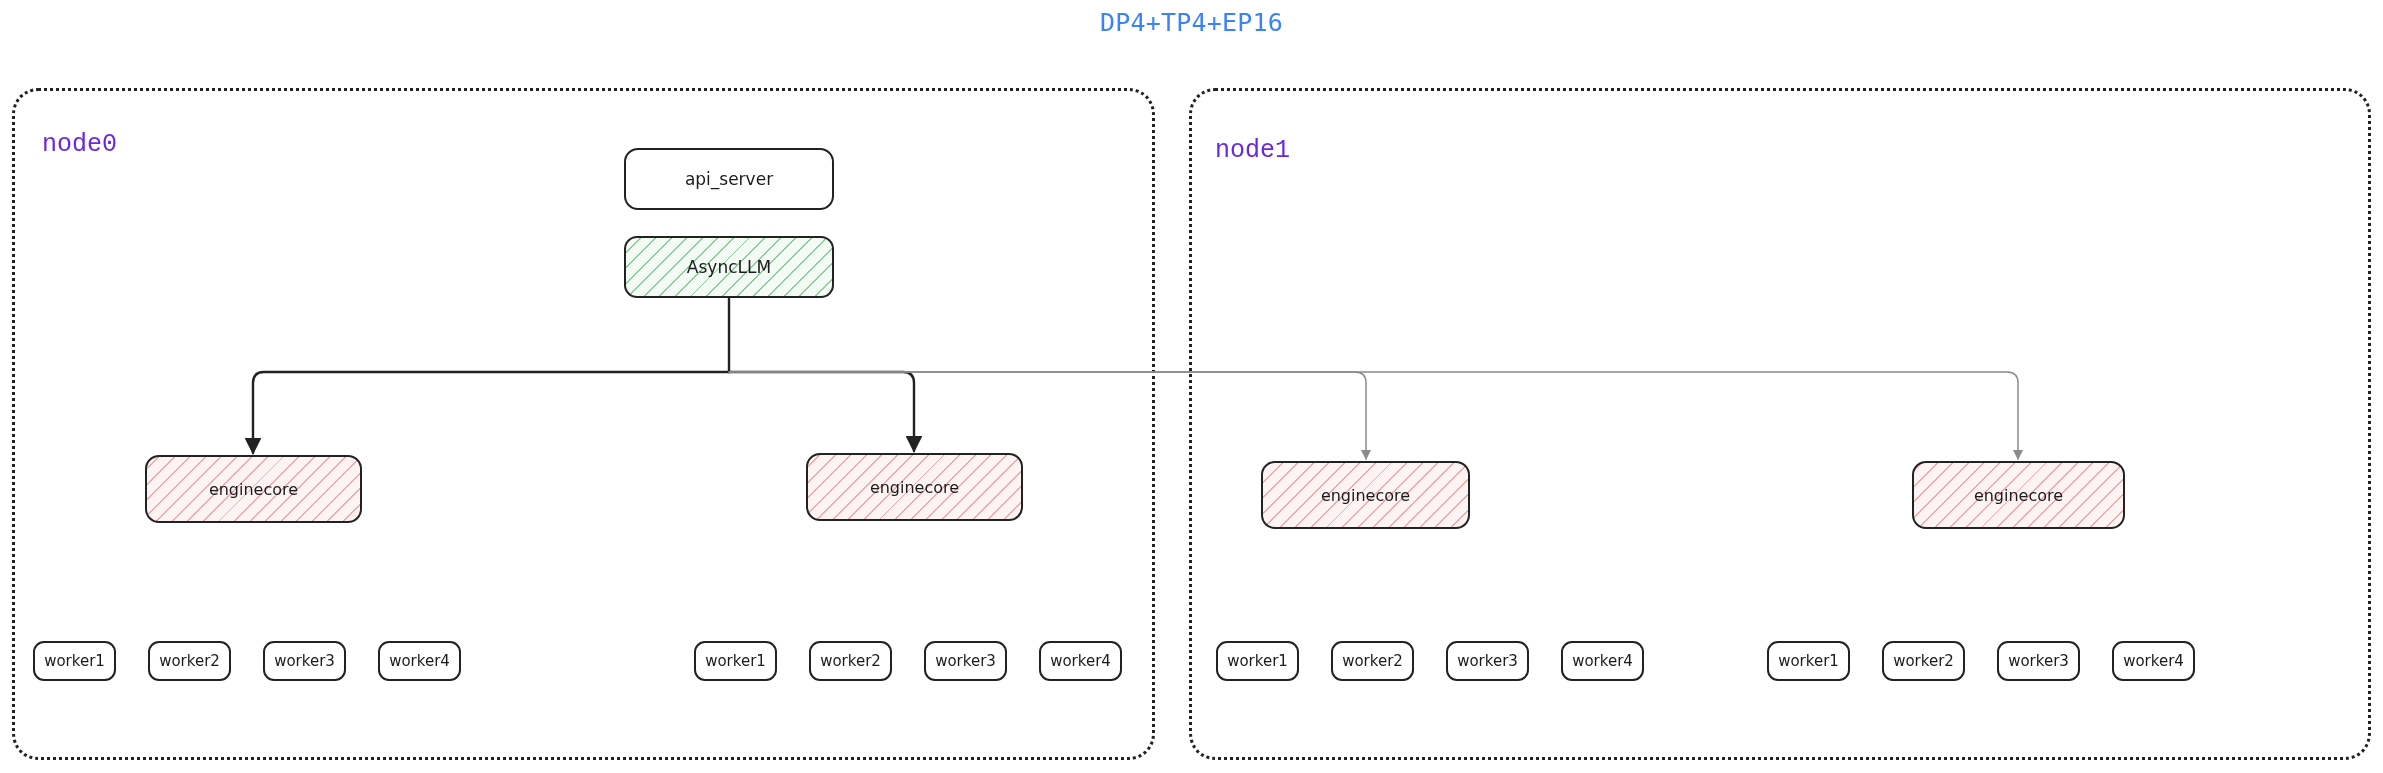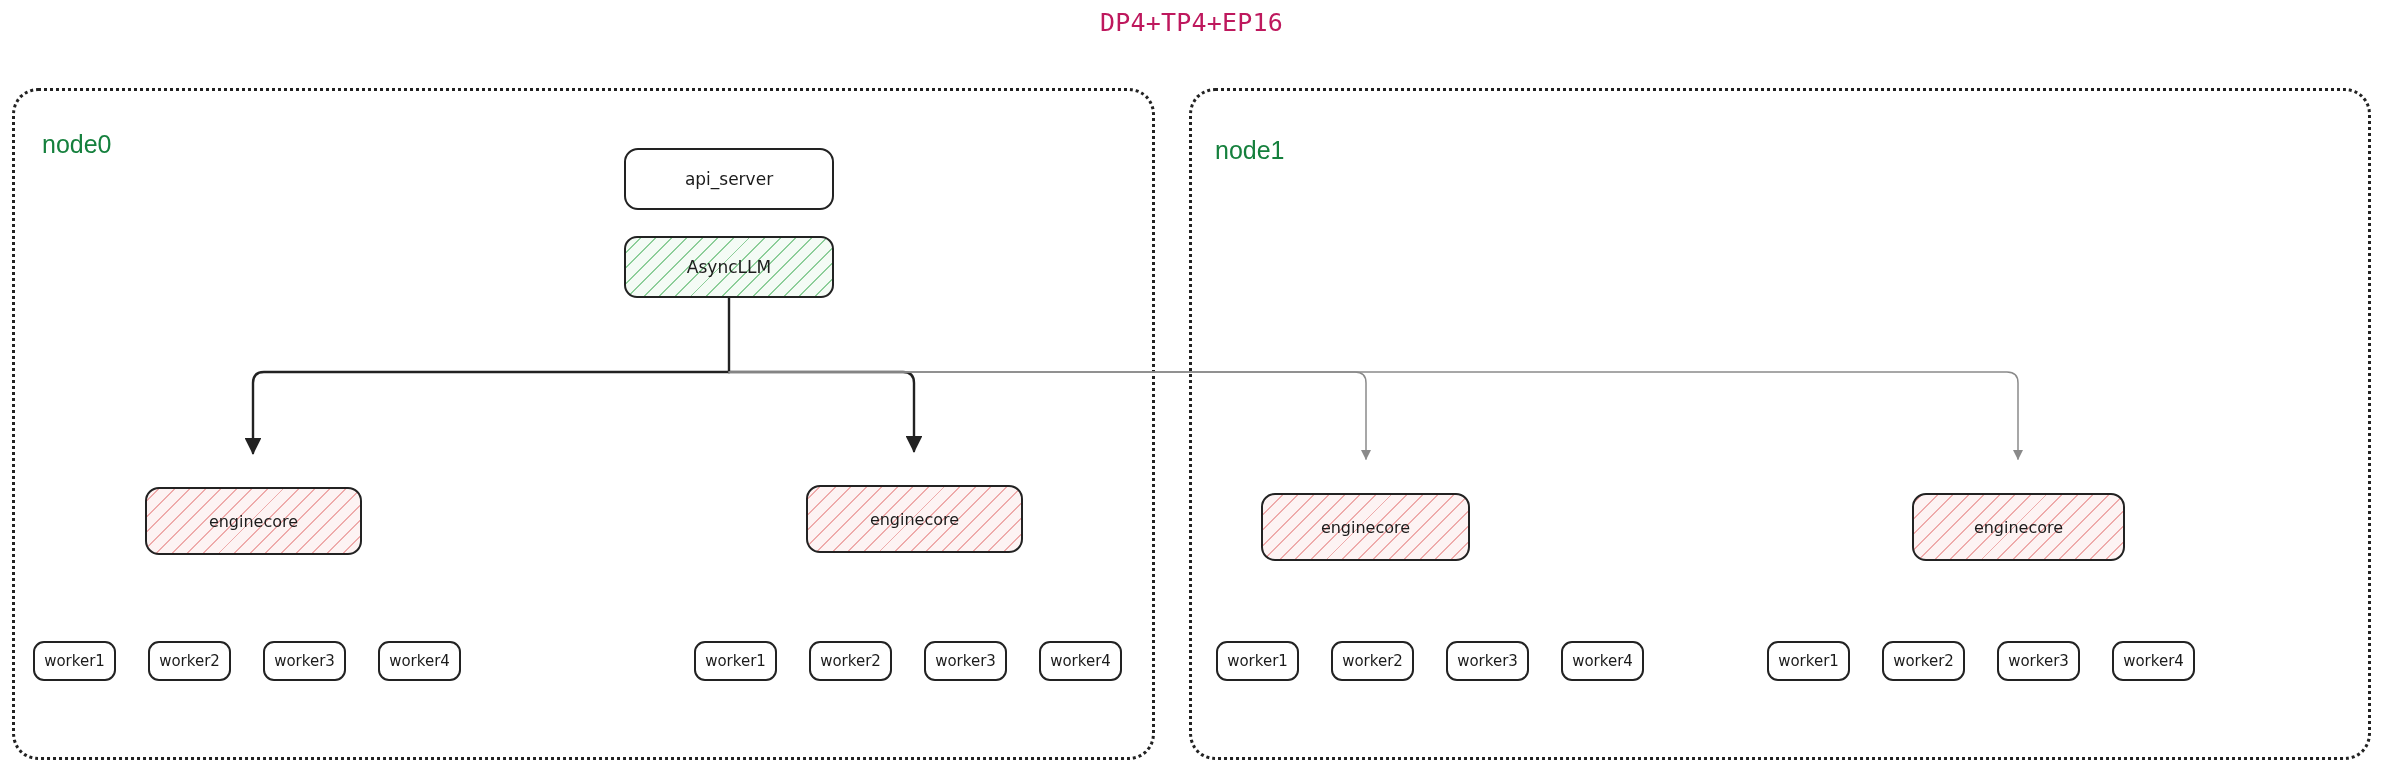--- a/index.html
+++ b/index.html
@@ -20,38 +20,38 @@
 
   
   .diagram-title {
     position: absolute;
     left: 0;
     top: 8px;
     width: 2383px;
     text-align: center;
     font-family: "DejaVu Sans Mono", monospace;
     font-size: 25px;
-    color: #be185d;
+    color: #3b82f6;
     letter-spacing: 0.2px;
     white-space: nowrap;
   }
 
   
   .node-cluster {
     position: absolute;
     border: 3px dotted #222222;
     border-radius: 26px;
     background: transparent;
     box-sizing: border-box;
   }
   .node-cluster-label {
     position: absolute;
-    font-family: Liberation Sans, sans-serif;
+    font-family: Liberation Mono, monospace;
     font-size: 25px;
-    color: #15803d;
+    color: #6d28d9;
     white-space: nowrap;
   }
 
   
   .box {
     position: absolute;
     box-sizing: border-box;
     display: flex;
     align-items: center;
     justify-content: center;
@@ -86,21 +86,20 @@
     font-size: 16px;
     border-radius: 14px;
     background-color: #fdf3f3;
     background-image: repeating-linear-gradient(
       -45deg,
       rgba(226, 110, 110, 0.55) 0px,
       rgba(226, 110, 110, 0.55) 1.4px,
       rgba(255, 255, 255, 0) 1.4px,
       rgba(255, 255, 255, 0) 11px
     );
-    margin-top: 32px;
   }
 
   .box-worker {
     font-size: 15px;
     border-radius: 11px;
     background: #ffffff;
   }
 
   
   #edge-layer {

